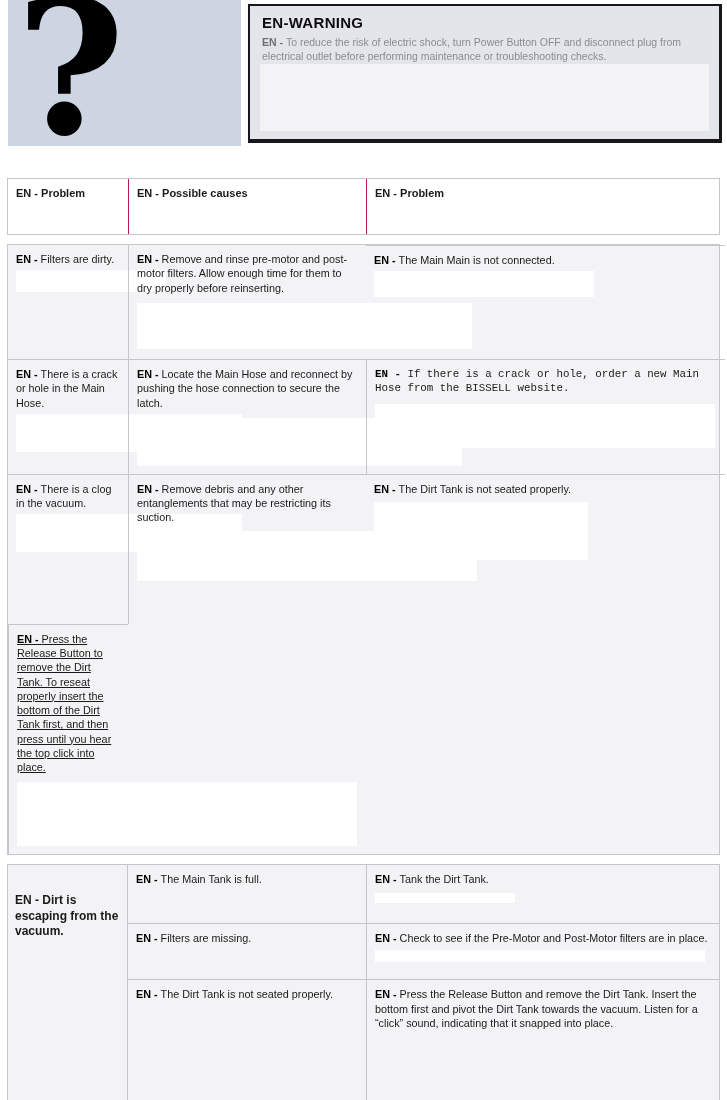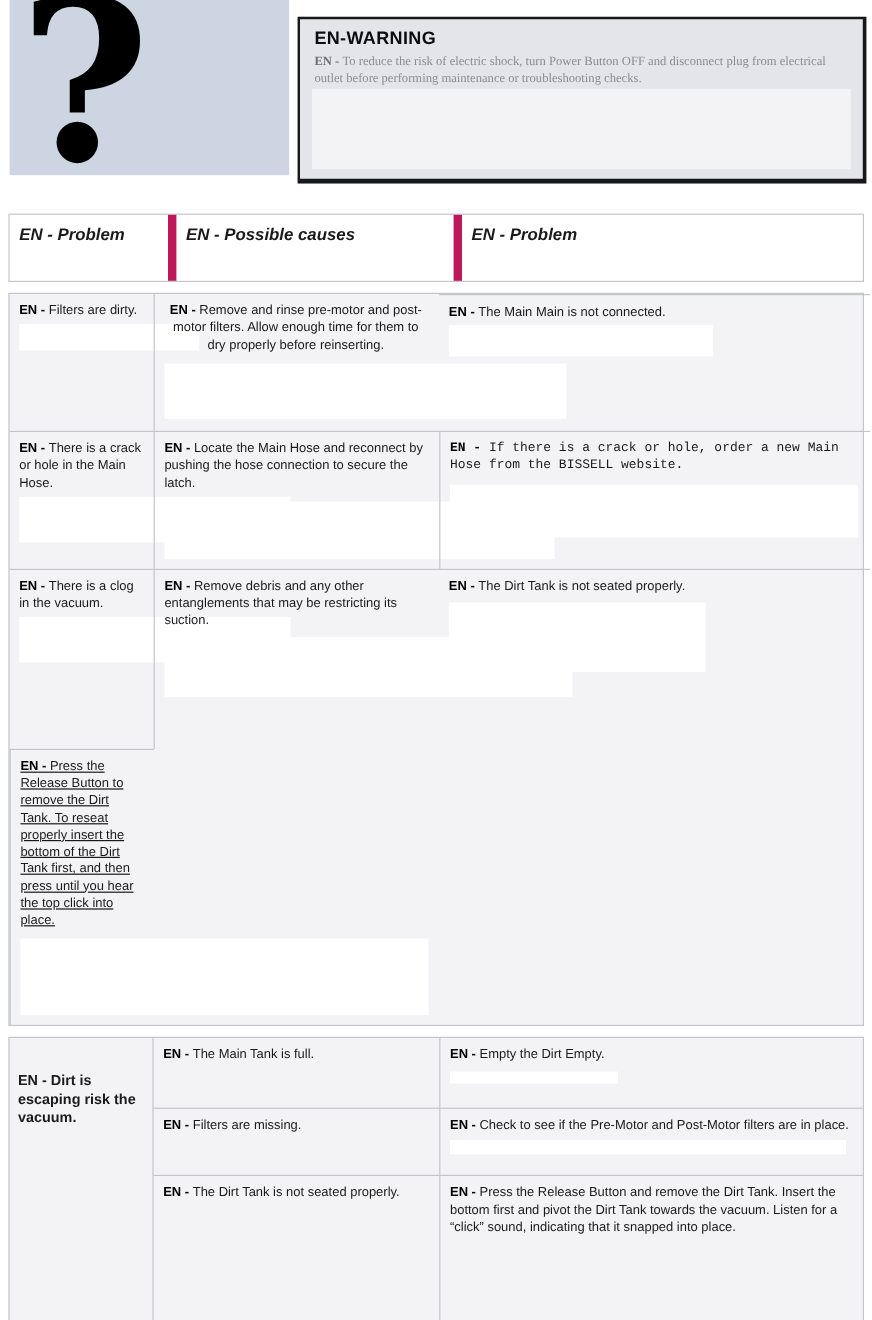--- a/index.html
+++ b/index.html
@@ -14,41 +14,41 @@
   .qm-panel {
     position:absolute; left:8px; top:0; width:233px; height:146px;
     background:#ccd5e1;
   }
   .qm {
     position:absolute; left:8px; top:-34px;
     font-family:"DejaVu Serif", serif; font-weight:700;
     font-size:186px; line-height:1.1; color:#000;
   }
   .warning-box {
-    position:absolute; left:248px; top:14px; width:474px; height:139px;
+    position:absolute; left:248px; top:4px; width:474px; height:139px;
     background:#e4e5eb;
     border:2px solid #17171c; border-right-width:3px; border-bottom-width:4px;
     padding:8px 12px;
   }
   .warning-title { font-size:15px; font-weight:bold; letter-spacing:0.3px; color:#0d0d0f; }
-  .warning-body { margin-top:4px; width:446px; font-size:10.5px; line-height:1.35; color:#8b8b92;font-family:Liberation Serif, serif; }
+  .warning-body { margin-top:4px; width:446px; font-size:10.5px; line-height:1.35; color:#8b8b92; }
   .warning-body b { color:#6e6e76; }
   .warning-redaction {
     position:absolute; left:10px; right:10px; top:58px; bottom:8px;
     background:rgba(255,255,255,0.55);
   }
 
   
   .tbl { position:absolute; left:7px; top:178px; width:713px; }
   .thead {
     display:grid; grid-template-columns:120px 238px 1fr;
     height:57px; background:#fff; border:1px solid #c4c6ca;
   }
-  .th { padding:8px 6px 0 8px; font-weight:bold; font-size:14px;font-style:italic; }
-  .th + .th { border-left:7px solid #be185d;margin-left:12px; }
+  .th { padding:8px 6px 0 8px; font-weight:bold; font-size:11px; }
+  .th + .th { border-left:1px solid #be185d; }
 
   .section {
     display:grid; grid-template-columns:120px 238px 1fr;
     background:#f3f3f5; border:1px solid #c4c6ca; margin-top:9px;
   }
   .sec1 .problem-cell { grid-row:1 / span 5; }
   .sec2 .problem-cell { grid-row:1 / span 3; }
   .problem-cell { border-right:1px solid #c4c6ca; padding:0 6px 0 7px; }
   .problem-label { font-weight:bold; font-size:12px; line-height:1.3; }
   .sec1 .problem-label { padding-top:196px; }
@@ -82,21 +82,21 @@
     <div class="th">EN - Possible causes</div>
     <div class="th">EN - Problem</div>
   </div>
 
   <div class="section sec1">
 
     <div class="cell cause" style="min-height:114px;">
       <p><b>EN - </b><span>Filters are dirty.</span></p>
       <div class="redaction" style="width:150px;height:22px;margin-top:4px;"></div>
     </div>
-    <div class="cell remedy" style="min-height:114px;text-align:center;">
+    <div class="cell remedy" style="min-height:114px;">
       <p><b>EN - </b><span>Remove and rinse pre-motor and post-motor filters. Allow enough time for them to dry properly before reinserting.</span></p>
       <div class="redaction" style="width:335px;height:46px;margin-top:8px;"></div>
     </div>
 
     <div class="cell cause row-sep" style="min-height:110px;">
       <p><b>EN - </b><span>The Main Main is not connected.</span></p>
       <div class="redaction" style="width:220px;height:26px;margin-top:4px;"></div>
     </div>
     <div class="cell cause row-sep" style="min-height:102px;">
       <p><b>EN - </b><span>There is a crack or hole in the Main Hose.</span></p>
@@ -126,28 +126,28 @@
       <div class="redaction" style="width:214px;height:58px;margin-top:6px;"></div>
     </div>
     <div class="cell remedy row-sep" style="min-height:150px;text-decoration:underline;">
       <p><b>EN - </b><span>Press the Release Button to remove the Dirt Tank. To reseat properly insert the bottom of the Dirt Tank first, and then press until you hear the top click into place.</span></p>
       <div class="redaction" style="width:340px;height:64px;margin-top:8px;"></div>
     </div>
   </div>
 
   <div class="section sec2">
     <div class="problem-cell">
-      <div class="problem-label">EN - Dirt is escaping risk the vacuum.</div>
+      <div class="problem-label">EN - Dirt is escaping from the vacuum.</div>
     </div>
 
     <div class="cell cause" style="min-height:58px;">
       <p><b>EN - </b><span>The Main Tank is full.</span></p>
     </div>
     <div class="cell remedy" style="min-height:58px;">
-      <p><b>EN - </b><span>Empty the Dirt Empty.</span></p>
+      <p><b>EN - </b><span>Tank the Dirt Tank.</span></p>
       <div class="redaction" style="width:140px;height:10px;margin-top:6px;"></div>
     </div>
 
     <div class="cell cause row-sep" style="min-height:56px;">
       <p><b>EN - </b><span>Filters are missing.</span></p>
     </div>
     <div class="cell remedy row-sep" style="min-height:56px;">
       <p><b>EN - </b><span>Check to see if the Pre-Motor and Post-Motor filters are in place.</span></p>
       <div class="redaction" style="width:330px;height:12px;margin-top:4px;"></div>
     </div>

